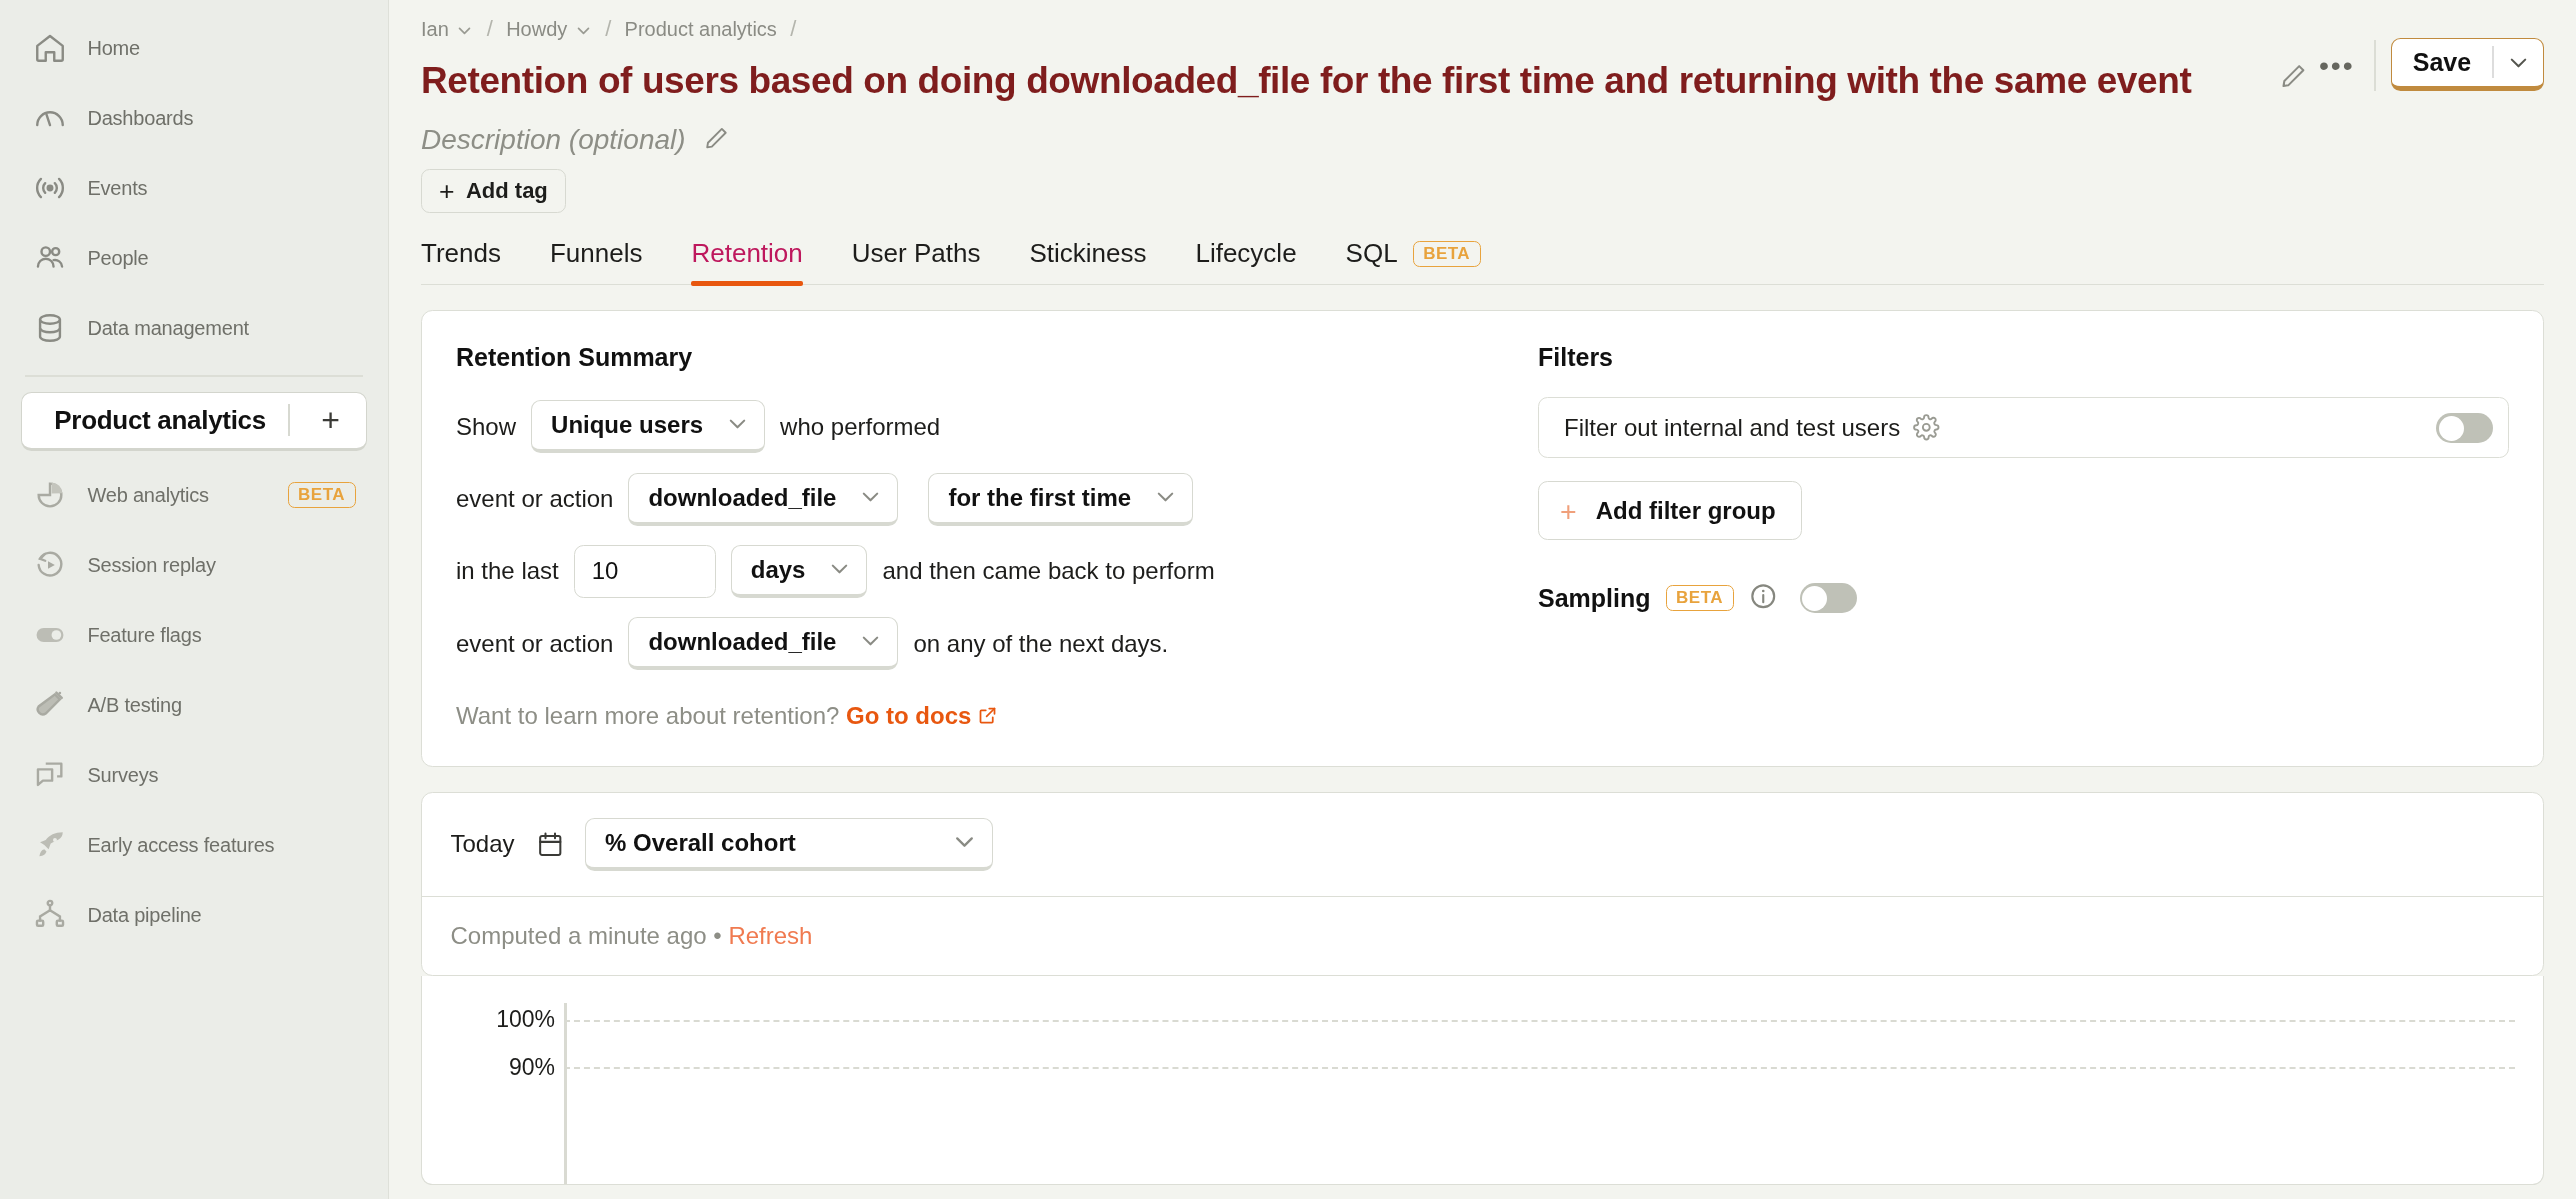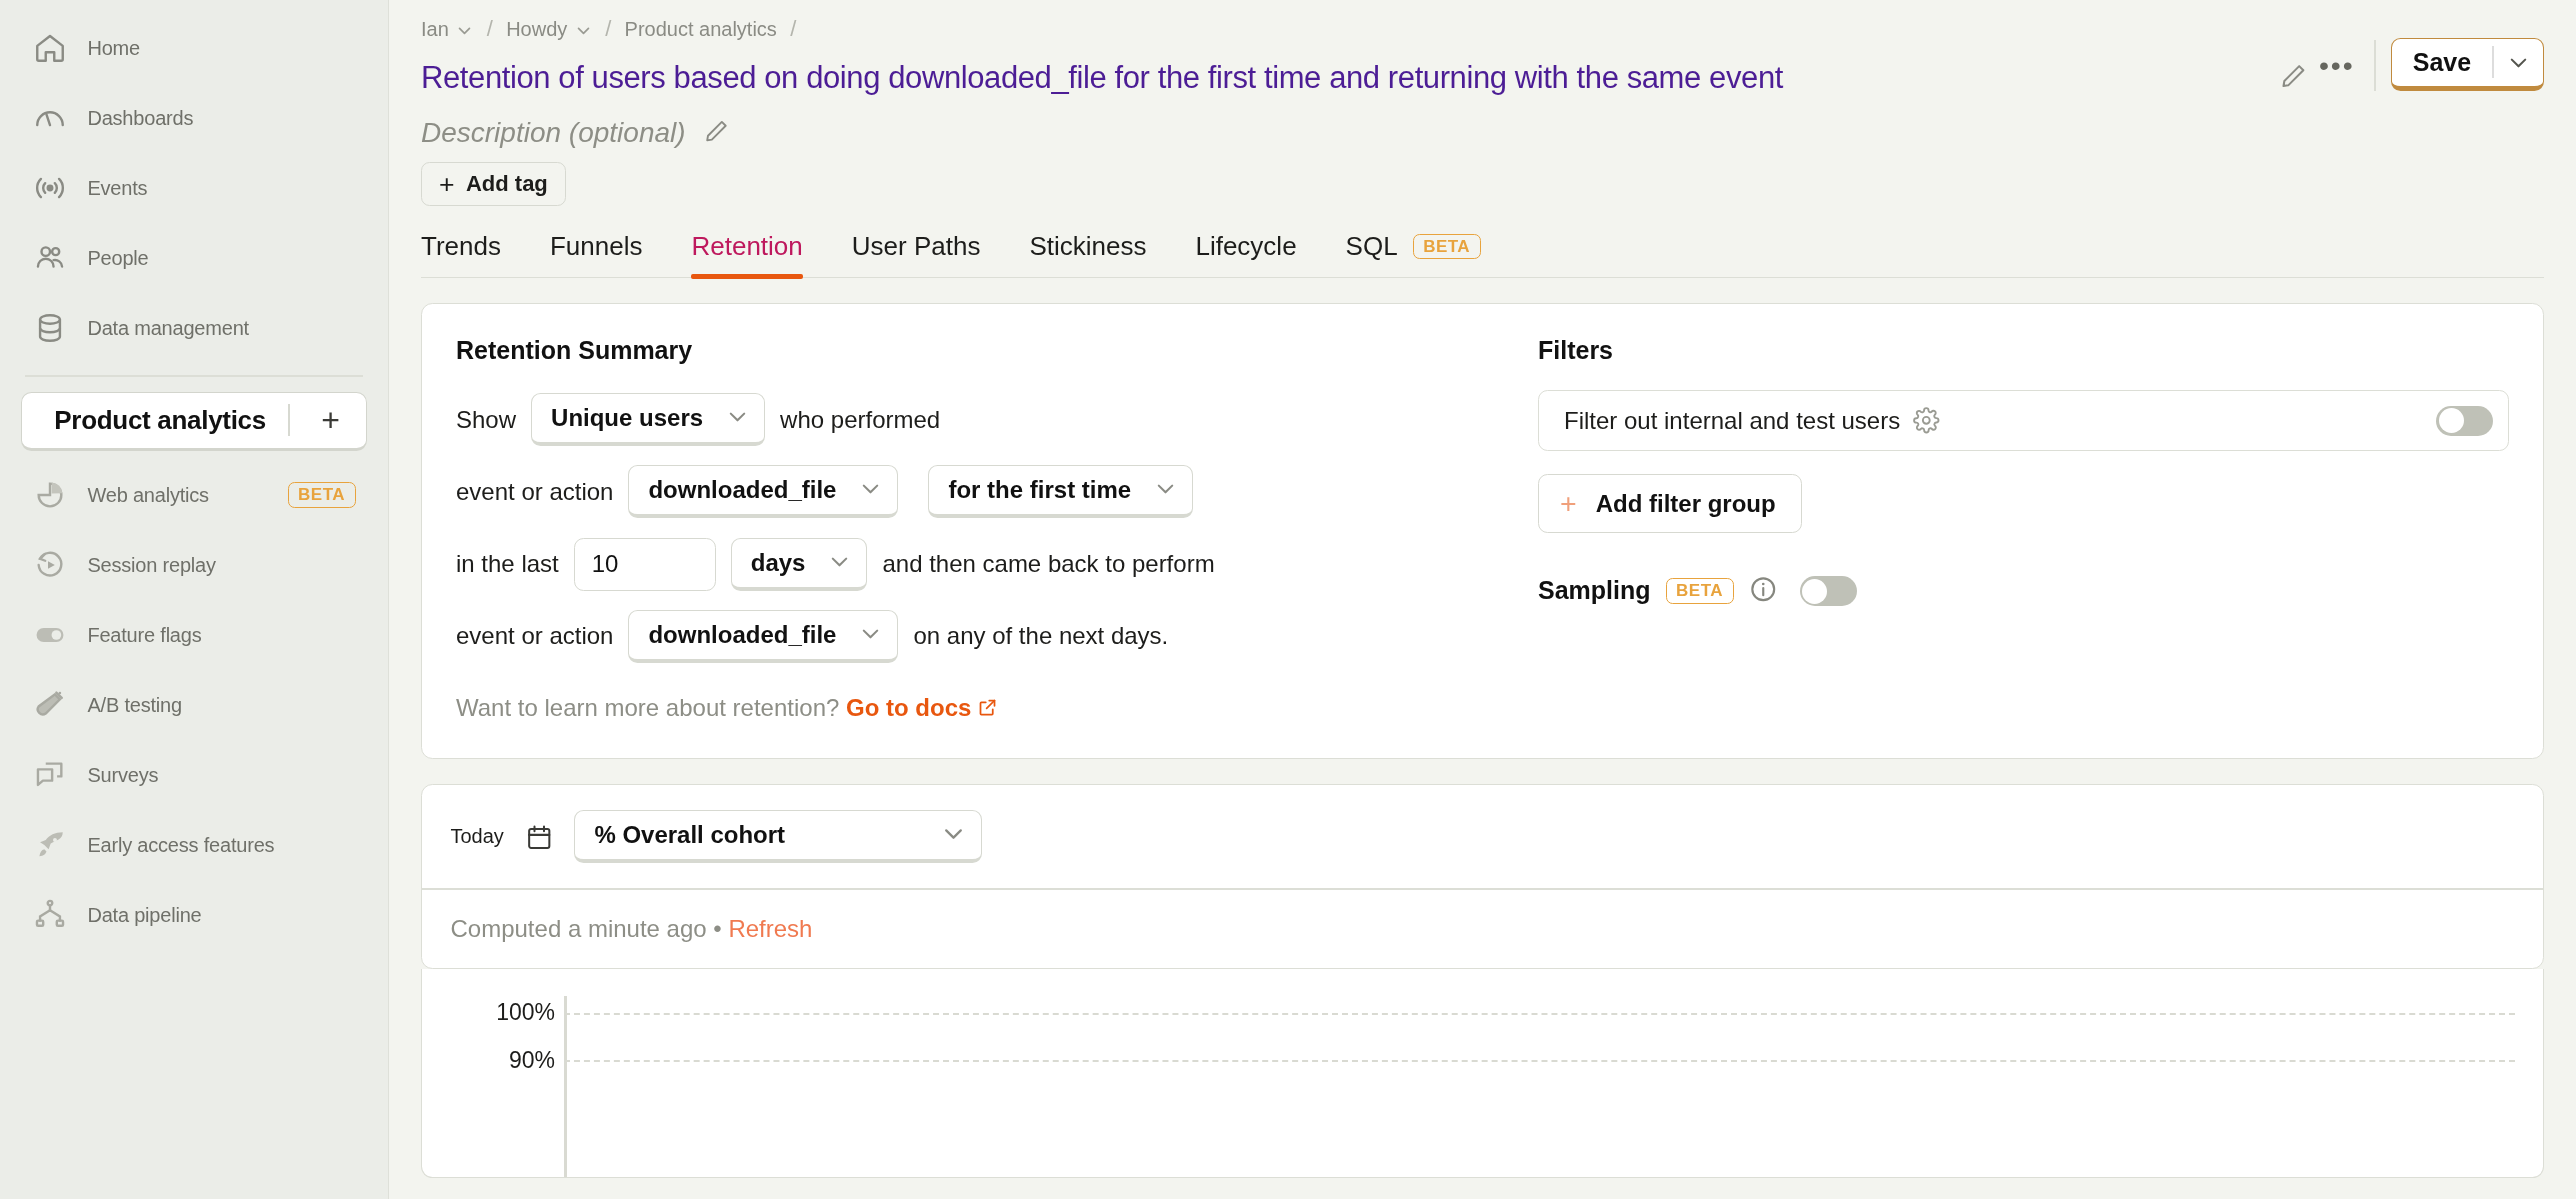--- a/index.html
+++ b/index.html
@@ -61,21 +61,21 @@
 
   .topbar { padding: 13.3px 32px 0 32px; }
   .crumbs { display: flex; align-items: center; gap: 0px; height: 32px; }
   .crumb { font-size: 20px; color: #8A8B84; display: flex; align-items: center; gap: 7.6px; cursor: pointer; }
   .crumb.plain { cursor: default; }
   .crumb-sep { font-size: 22px; color: #B4B5AD; margin: 0 13.3px; }
   .chev { width: 17px; height: 17px; display: inline-block; }
 
   .title-row { display: flex; align-items: flex-start; padding: 9.5px 32px 0 32px; }
   .page-title {
-    font-size: 31px; font-weight: 400; color: #4c1d95; letter-spacing: -0.4px;
+    font-size: 37px; font-weight: 700; color: #7f1d1d; letter-spacing: -0.4px;
     line-height: 1.2; flex: 1; padding-top: 3.8px;
   }
   .title-edit { margin-left: 17px; margin-top: 7.6px; }
   .topright { display: flex; align-items: flex-start; gap: 0; margin-top: -17px; }
   .dots-btn {
     width: 59px; height: 55px; display: flex; align-items: center; justify-content: center;
     cursor: pointer; color: #66675F; font-size: 28.5px; letter-spacing: 1.9px; line-height: 0.4;
   }
   .vbar { width: 1.9px; height: 51px; background: #DBDDD5; margin: 1.9px 15px 0 7.6px; }
   .save-btn {
@@ -165,21 +165,21 @@
   }
   .addfilter .p { color: #F0A07B; font-size: 28.5px; line-height: 1; font-weight: 400; }
   .addfilter .t { font-size: 24px; font-weight: 700; color: #111; }
 
   .sampling-row { display: flex; align-items: center; gap: 15px; margin-top: 42px; }
   .sampling-row .lbl { font-size: 25px; font-weight: 700; color: #111; }
   .toggle.static { margin-left: 7.6px; }
 
   
   .res-head { display: flex; align-items: center; gap: 21px; padding: 25px 28.5px; }
-  .today-lbl { font-size: 20px; color: #1d1d1b; }
+  .today-lbl { font-size: 24px; color: #1d1d1b; }
   .cal-ico { display: inline-flex; cursor: pointer; }
   .select.wide { width: 408px; justify-content: space-between; }
   .res-divider { height: 1.9px; background: #DCDED6; }
   .computed { padding: 25px 28.5px; font-size: 24px; color: #8D8E86; }
   .refresh { color: #F07A50; cursor: pointer; }
 
   .chart-card {
     background: #fff; border: 1.9px solid #DCDED6; border-top: none;
     border-radius: 0 0 11.4px 11.4px; height: 209px; position: relative; overflow: hidden;
   }

